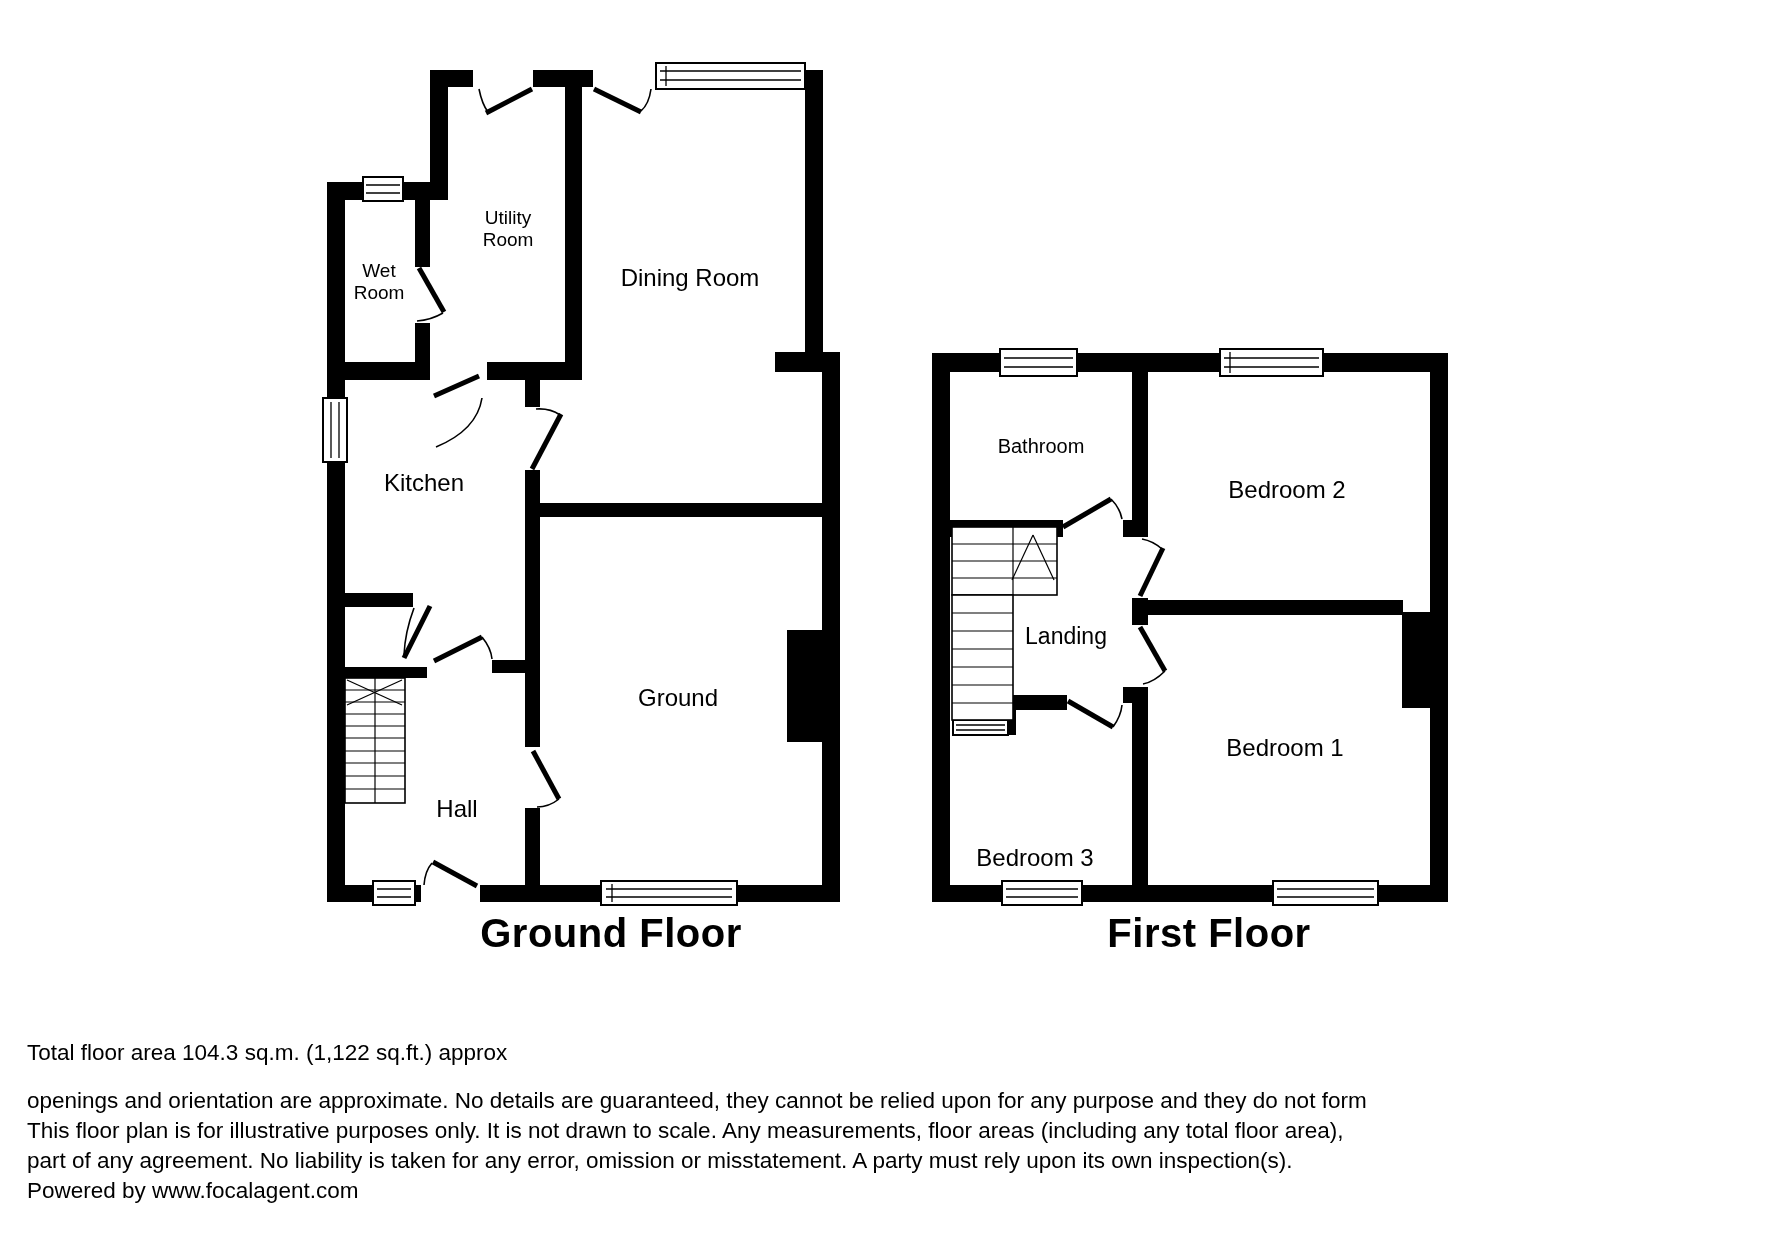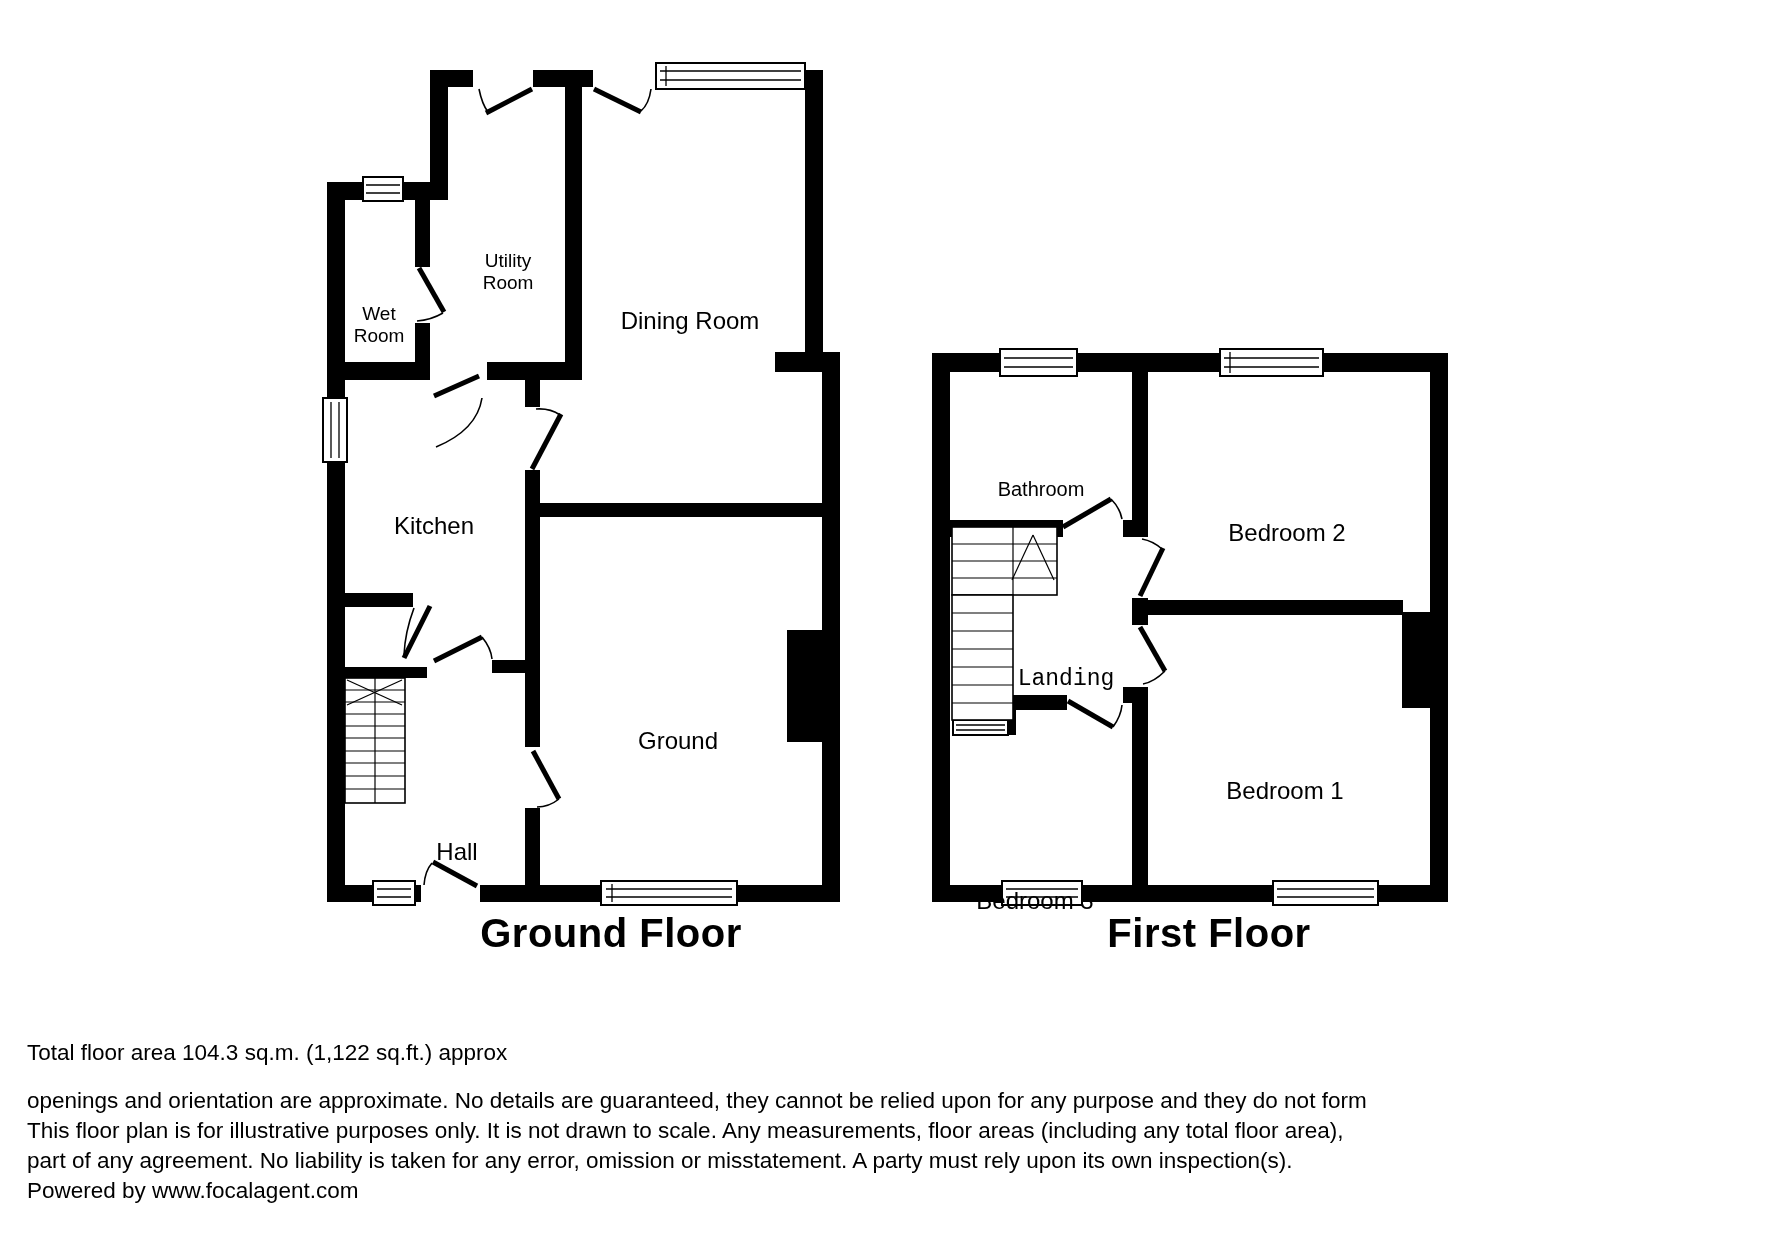--- a/index.html
+++ b/index.html
@@ -24,25 +24,24 @@
   .arc{stroke:var(--wall);stroke-width:1.6;fill:none;}
   .stair{fill:#ffffff;stroke:var(--wall);stroke-width:1.6;}
   .tread{stroke:var(--wall);stroke-width:1.2;fill:none;}
   .lbl{
     position:absolute;
     transform:translate(-50%,-50%);
     white-space:nowrap;
     font-size:24px;
     line-height:1.05;
     text-align:right;
-    margin-top:43px;
   }
   .lbl.small{font-size:19px;}
   .lbl.med{font-size:20px;}
-  .lbl.land{font-size:23px;font-family:Liberation Mono, monospace;}
+  .lbl.land{font-size:23px;}
   .title{
     position:absolute;
     transform:translate(-50%,-50%);
     white-space:nowrap;
     font-size:40px;
     font-weight:bold;
     letter-spacing:0.5px;
     margin-left:24px;
   }
   .footer{
@@ -255,21 +254,21 @@
         <line class="tread" x1="1033" y1="535" x2="1054" y2="580"></line>
       </g>
     </g>
   </svg>
 
   <div class="lbl small" style="left:379px;top:271px">Wet</div>
   <div class="lbl small" style="left:379px;top:293px">Room</div>
   <div class="lbl small" style="left:508px;top:218px">Utility</div>
   <div class="lbl small" style="left:508px;top:240px">Room</div>
   <div class="lbl" style="left:690px;top:278px">Dining Room</div>
-  <div class="lbl" style="left:434px;top:483px">Kitchen</div>
+  <div class="lbl" style="left:424px;top:483px">Kitchen</div>
   <div class="lbl" style="left:678px;top:698px">Ground</div>
   <div class="lbl" style="left:457px;top:809px">Hall</div>
 
   <div class="lbl med" style="left:1041px;top:446px">Bathroom</div>
   <div class="lbl" style="left:1287px;top:490px">Bedroom 2</div>
   <div class="lbl land" style="left:1066px;top:636px">Landing</div>
   <div class="lbl" style="left:1285px;top:748px">Bedroom 1</div>
   <div class="lbl" style="left:1035px;top:858px">Bedroom 3</div>
 
   <div class="title" style="left:587px;top:933px">Ground Floor</div>

